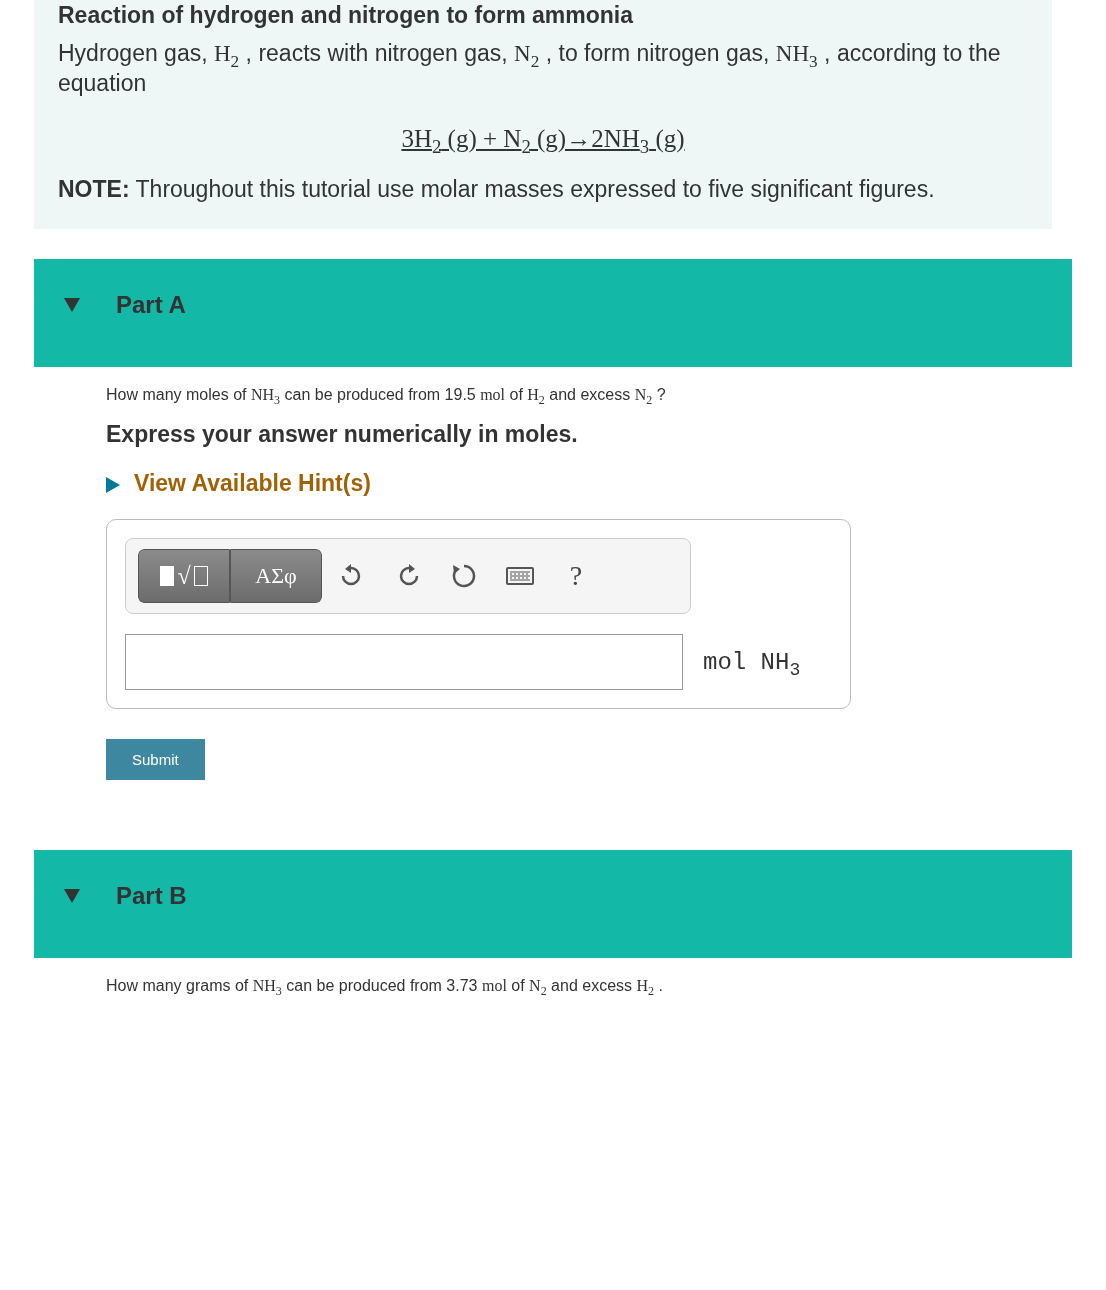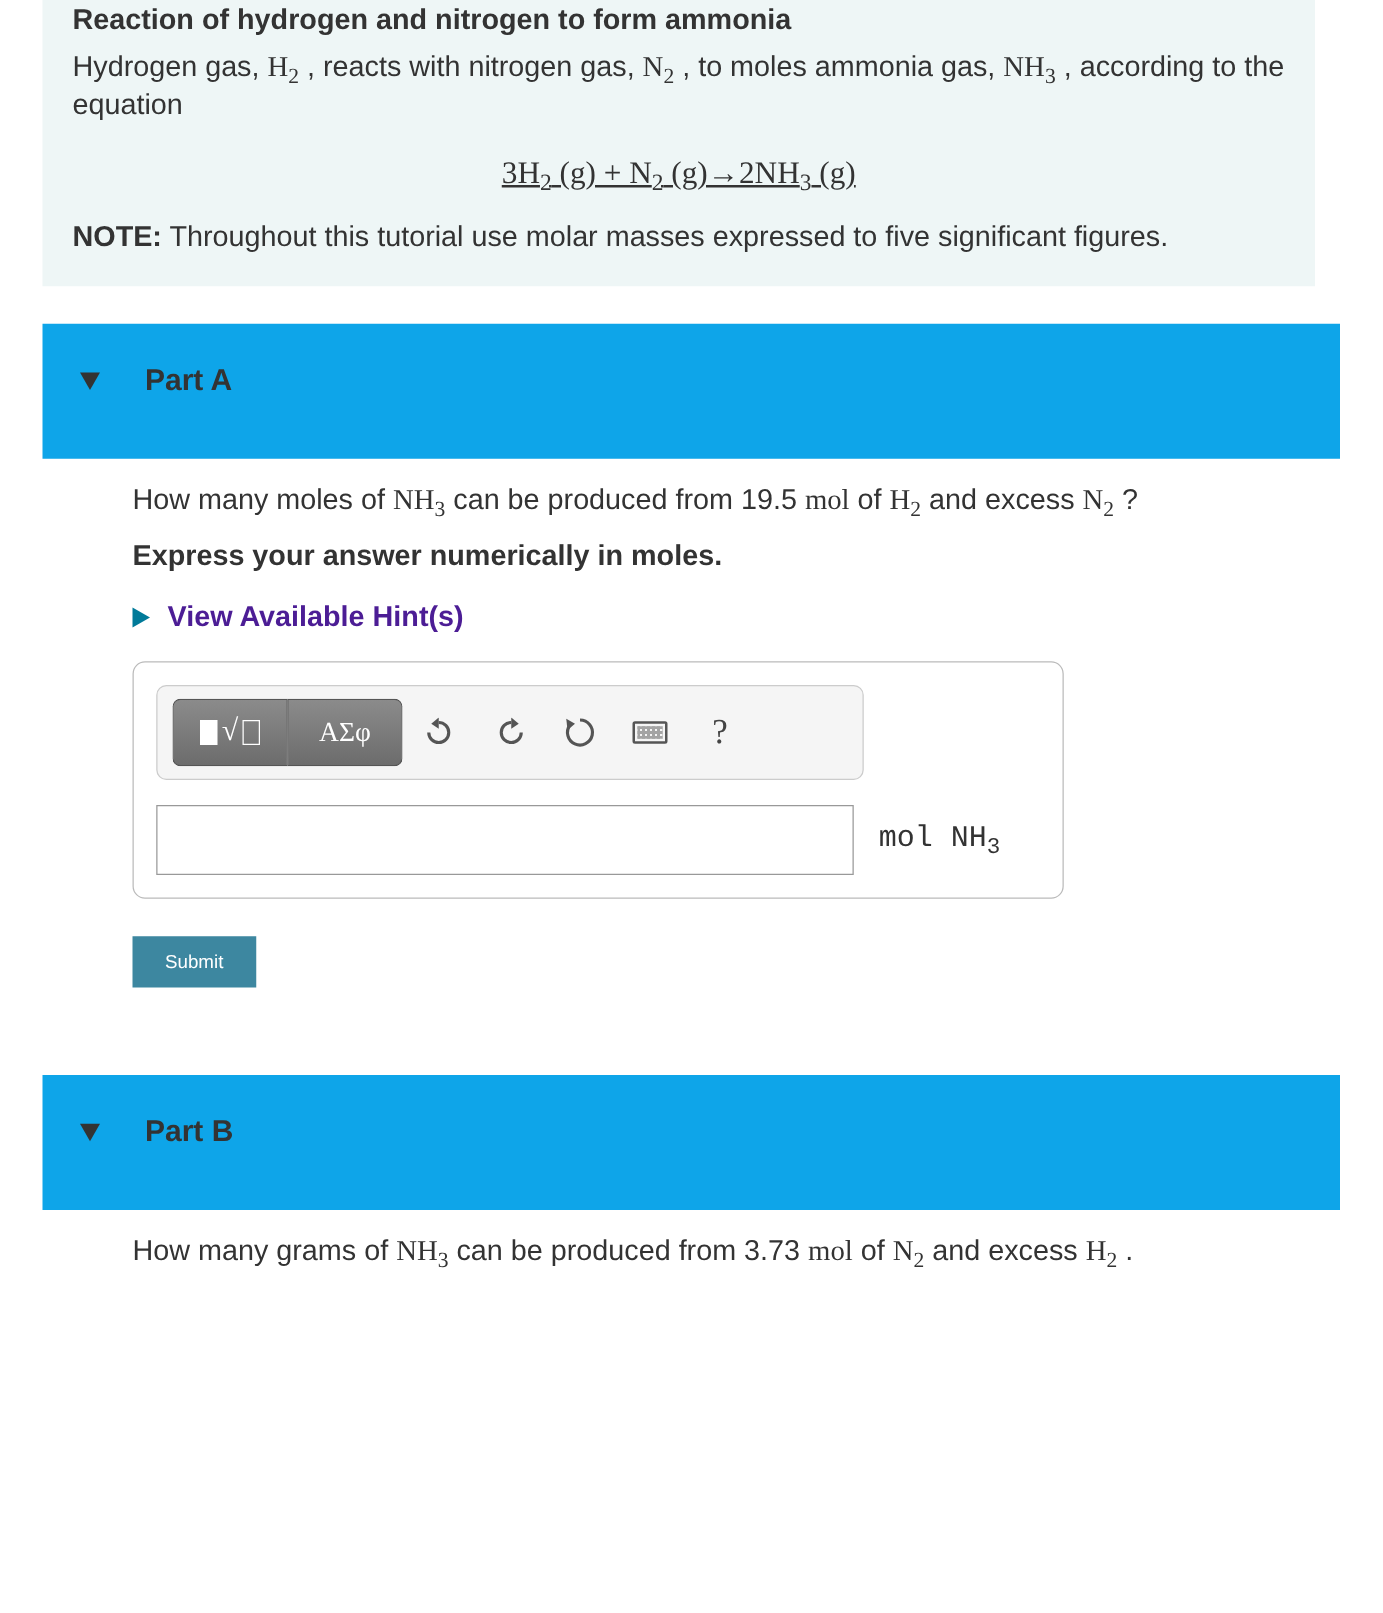--- a/index.html
+++ b/index.html
@@ -32,21 +32,21 @@
     font-size: 25px;
     text-align: center;
     padding: 14px 0 22px 0;
     text-decoration: underline;
   }
   .chem { font-family: "Times New Roman", serif; }
   sub { font-size: 0.75em; vertical-align: sub; line-height: 0; }
   .note-line { font-size: 23px; line-height: 1.3; }
   .note-bold { font-weight: bold; }
   .part-header {
-    background: #0ea5e9;
+    background: #14b8a6;
     margin: 0 34px;
     padding: 32px 20px 48px 20px;
     display: flex;
     align-items: center;
   }
   .triangle-down {
     width: 0; height: 0;
     border-left: 8px solid transparent;
     border-right: 8px solid transparent;
     border-top: 14px solid #333;
@@ -61,31 +61,31 @@
     margin-right: 14px;
     display:inline-block;
     vertical-align: middle;
   }
   .part-title { font-weight: bold; font-size: 24px; }
   .part-body {
     margin: 18px 34px 0 34px;
     padding: 0 20px 36px 72px;
   }
   .question {
-    font-size: 23px;
+    font-size: 16px;
     line-height: 1.3;
     padding-bottom: 16px;
   }
   .instruct {
     font-weight: bold;
     font-size: 23px;
     padding-bottom: 22px;
   }
   .hint-link {
-    color: #4c1d95;
+    color: #a16207;
     font-weight: bold;
     font-size: 23px;
     padding-bottom: 22px;
     cursor: pointer;
   }
   .answer-box {
     border: 1px solid #bbb;
     border-radius: 10px;
     padding: 18px;
     width: 745px;
@@ -162,21 +162,21 @@
     cursor: pointer;
   }
   .q-help { font-size:28px; color:#444; font-family:"Times New Roman",serif;}
 </style>
 </head>
 <body>
 
 <div class="intro-box">
   <div class="intro-title">Reaction of hydrogen and nitrogen to form ammonia</div>
   <div class="intro-para">
-    <span>Hydrogen gas, </span><span class="chem"><span>H</span><sub>2</sub></span><span> , reacts with nitrogen gas, </span><span class="chem"><span>N</span><sub>2</sub></span><span> , to moles ammonia gas, </span><span class="chem"><span>NH</span><sub>3</sub></span><span> , according to the equation</span>
+    <span>Hydrogen gas, </span><span class="chem"><span>H</span><sub>2</sub></span><span> , reacts with nitrogen gas, </span><span class="chem"><span>N</span><sub>2</sub></span><span> , to form nitrogen gas, </span><span class="chem"><span>NH</span><sub>3</sub></span><span> , according to the equation</span>
   </div>
   <div class="equation">
     3H<sub>2</sub> (g) + N<sub>2</sub> (g)→2NH<sub>3</sub> (g)
   </div>
   <div class="note-line">
     <span class="note-bold">NOTE:</span><span>  Throughout this tutorial use molar masses expressed to five significant figures.</span>
   </div>
 </div>
 
 <div class="part-header">

